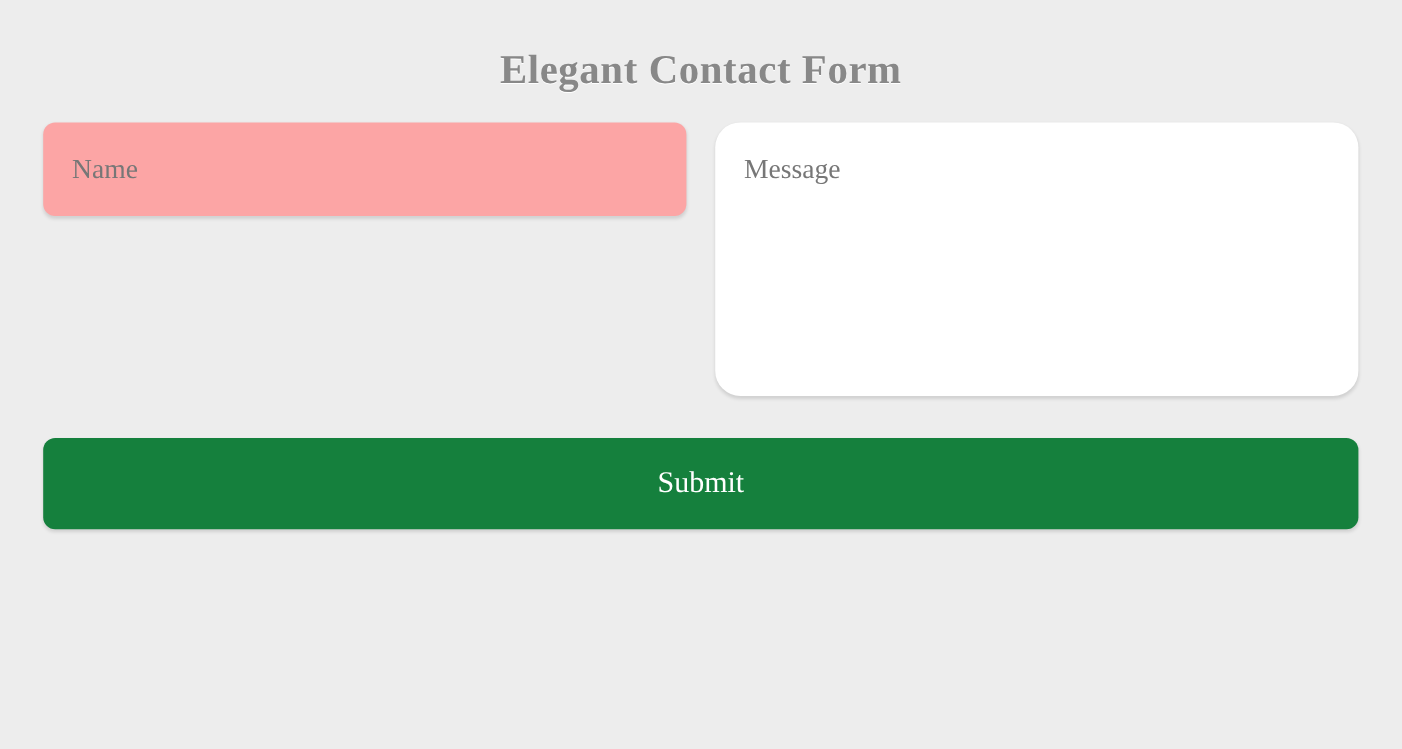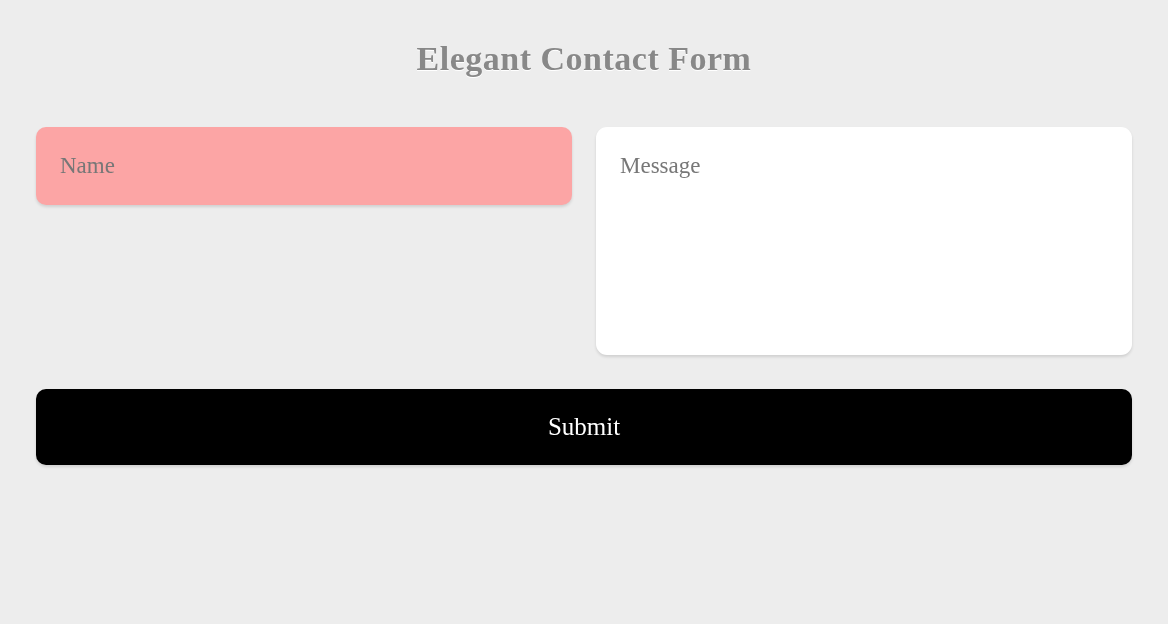--- a/index.html
+++ b/index.html
@@ -16,21 +16,21 @@
     }
     .container {
       padding: 40px 36px;
     }
     .title {
       text-align: center;
       font-size: 34px;
       font-weight: 600;
       color: #888888;
       text-shadow: 0 1px 0 #ffffff;
-      margin-bottom: 49px;
+      margin-bottom: 24px;
       letter-spacing: 0.5px;
     }
     .form-grid {
       display: flex;
       gap: 24px;
       margin-bottom: 30px;
     }
     .left-col {
       flex: 1;
       display: flex;
@@ -57,36 +57,36 @@
     }
     .textarea-field {
       width: 100%;
       height: 228px;
       padding: 26px 24px;
       font-size: 23px;
       font-family: Georgia, 'Times New Roman', serif;
       color: #555;
       background: #ffffff;
       border: none;
-      border-radius: 11px;
+      border-radius: 21px;
       box-shadow: 0 2px 3px rgba(0,0,0,0.12);
       outline: none;
       resize: none;
     }
     .textarea-field::placeholder {
       color: #777777;
     }
     .submit-btn {
       width: 100%;
       padding: 24px;
       font-size: 25px;
       font-family: Georgia, 'Times New Roman', serif;
       font-weight: 500;
       color: #ffffff;
-      background-color: #000000;
+      background-color: #15803d;
       border: none;
       border-radius: 10px;
       cursor: pointer;
       box-shadow: 0 2px 3px rgba(0,0,0,0.12);
     }
   </style>
 </head>
 <body>
 
 <div class="container">

